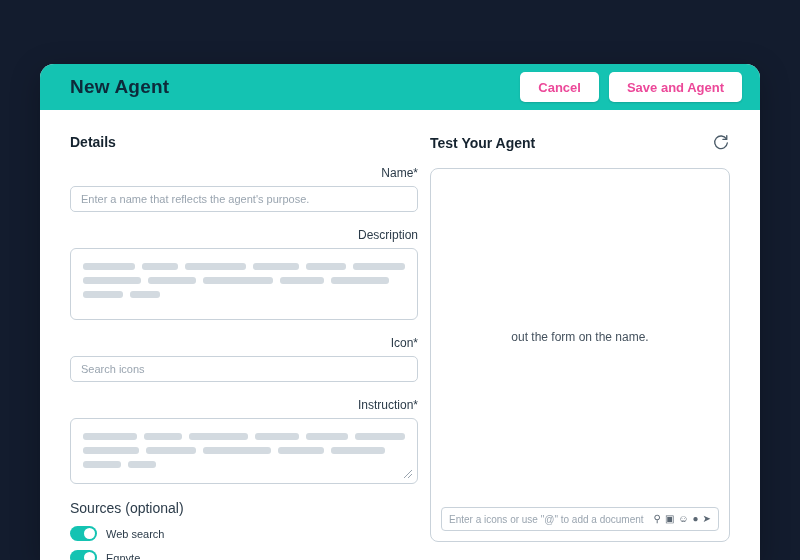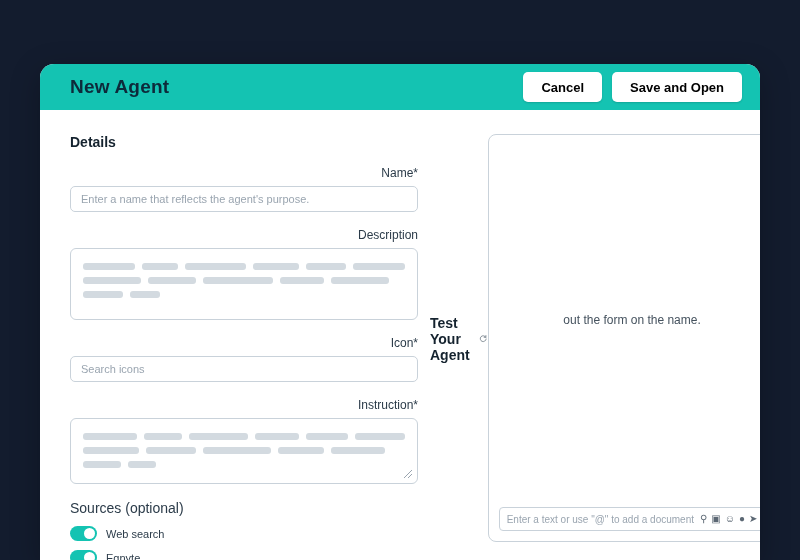--- a/index.html
+++ b/index.html
@@ -41,33 +41,33 @@
   }
   .title-actions { display: flex; gap: 10px; align-items: center; }
   .btn {
     background: #ffffff;
     border: none;
     border-radius: 5px;
     height: 30px;
     padding: 0 18px;
     font-size: 13px;
     font-weight: bold;
-    color: #000000;
+    color: #ec4899;
     font-family: "Liberation Sans", sans-serif;
     cursor: pointer;
     box-shadow: 0 1px 2px rgba(0,0,0,0.15);
   }
   .body {
     display: flex;
     height: calc(100% - 46px);
     padding: 24px 30px 0 30px;
     gap: 12px;
   }
   .left { width: 348px; }
-  .right { flex: 1; display: flex; flex-direction: row; }
+  .right { flex: 1; display: flex; flex-direction: column; }
 
   .section-title {
     font-size: 14px;
     font-weight: bold;
     color: #15232f;
     margin-bottom: 16px;
   }
   .right-head {
     display: flex; align-items: center; justify-content: space-between;
     margin-bottom: 16px;
@@ -189,21 +189,21 @@
 </head>
 <body>
 
 <div id="root">
   <div class="window">
 
     <div class="titlebar">
       <div class="title">New Agent</div>
       <div class="title-actions">
         <button class="btn">Cancel</button>
-        <button class="btn">Save and Open</button>
+        <button class="btn">Save and Agent</button>
       </div>
     </div>
 
     <div class="body">
 
       <div class="left">
         <div class="section-title">Details</div>
 
         <div class="field">
           <div class="field-label">Name*</div>
@@ -291,21 +291,21 @@
           </svg>
         </div>
 
         <div class="test-panel">
           <div class="test-empty">
             <div>
               <div>out the form on the name.</div>
             </div>
           </div>
           <div class="composer">
-            <div class="composer-placeholder">Enter a text or use "@" to add a document</div>
+            <div class="composer-placeholder">Enter a icons or use "@" to add a document</div>
             <div class="composer-icons">
               <span>⚲</span>
               <span>▣</span>
               <span>☺</span>
               <span>●</span>
               <span>➤</span>
             </div>
           </div>
         </div>
       </div>

